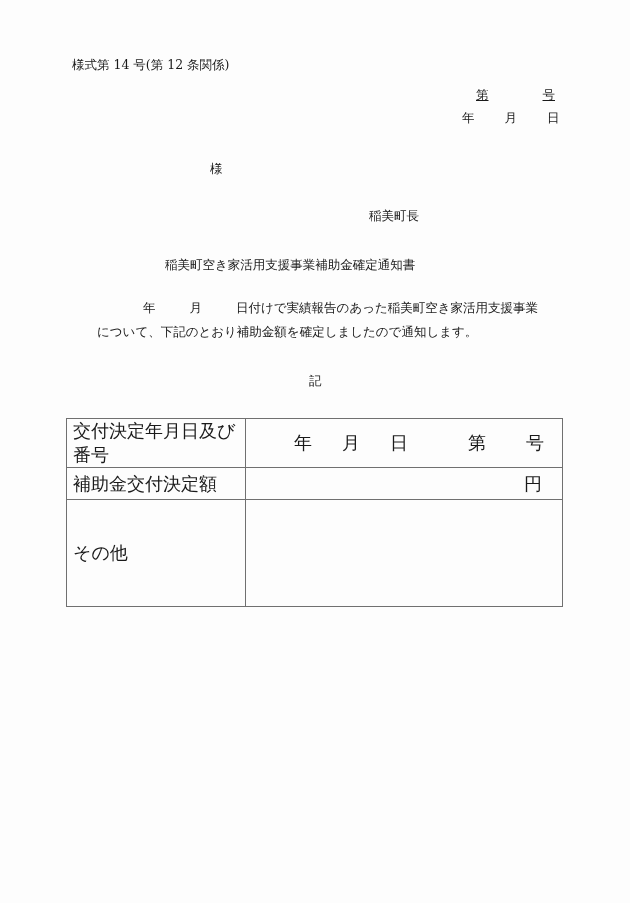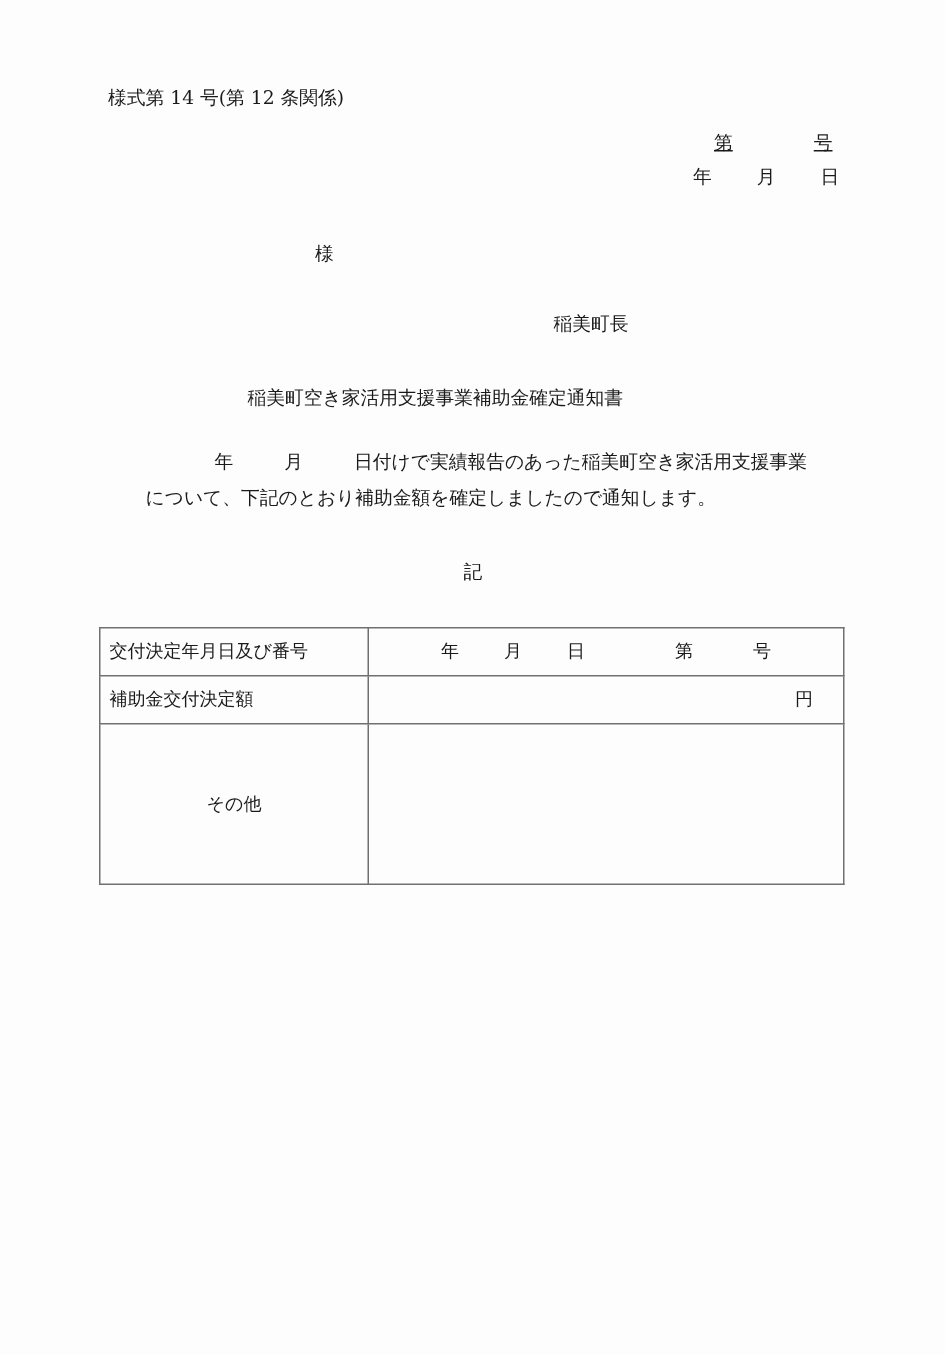--- a/index.html
+++ b/index.html
@@ -21,31 +21,31 @@
     .addressee { left: 210px; top: 161px; }
     .sender { left: 338px; top: 208px; margin-left: 31px; }
     .title { left: 165px; top: 257px; }
     .body1 { left: 143px; top: 300px; }
     .body1 .gap { display: inline-block; width: 34px; }
     .body2 { left: 72px; top: 324px; margin-left: 25px; }
     .ki { left: 309px; top: 373px; }
     table.info {
       position: absolute; left: 66px; top: 418px;
       width: 497px; border-collapse: collapse;
-      font-size: 12px;
+      font-size: 18px;
     }
     table.info td {
       border: 1px solid #707070;
       padding: 0 6px;
       height: 31px;
       vertical-align: middle;
     }
     table.info td.label { width: 166px; }
     table.info td.val-right { text-align: right; padding-right: 20px; }
-    table.info tr.tall td { height: 106px; text-align: center; }
+    table.info tr.tall td { height: 106px; }
     .date-cell span { display: inline-block; }
     .date-cell .g1 { margin-left: 42px; }
     .date-cell .g2 { margin-left: 30px; }
     .date-cell .g3 { margin-left: 30px; }
     .date-cell .g4 { margin-left: 60px; }
     .date-cell .g5 { margin-left: 40px; }
   </style>
 </head>
 <body>
 

